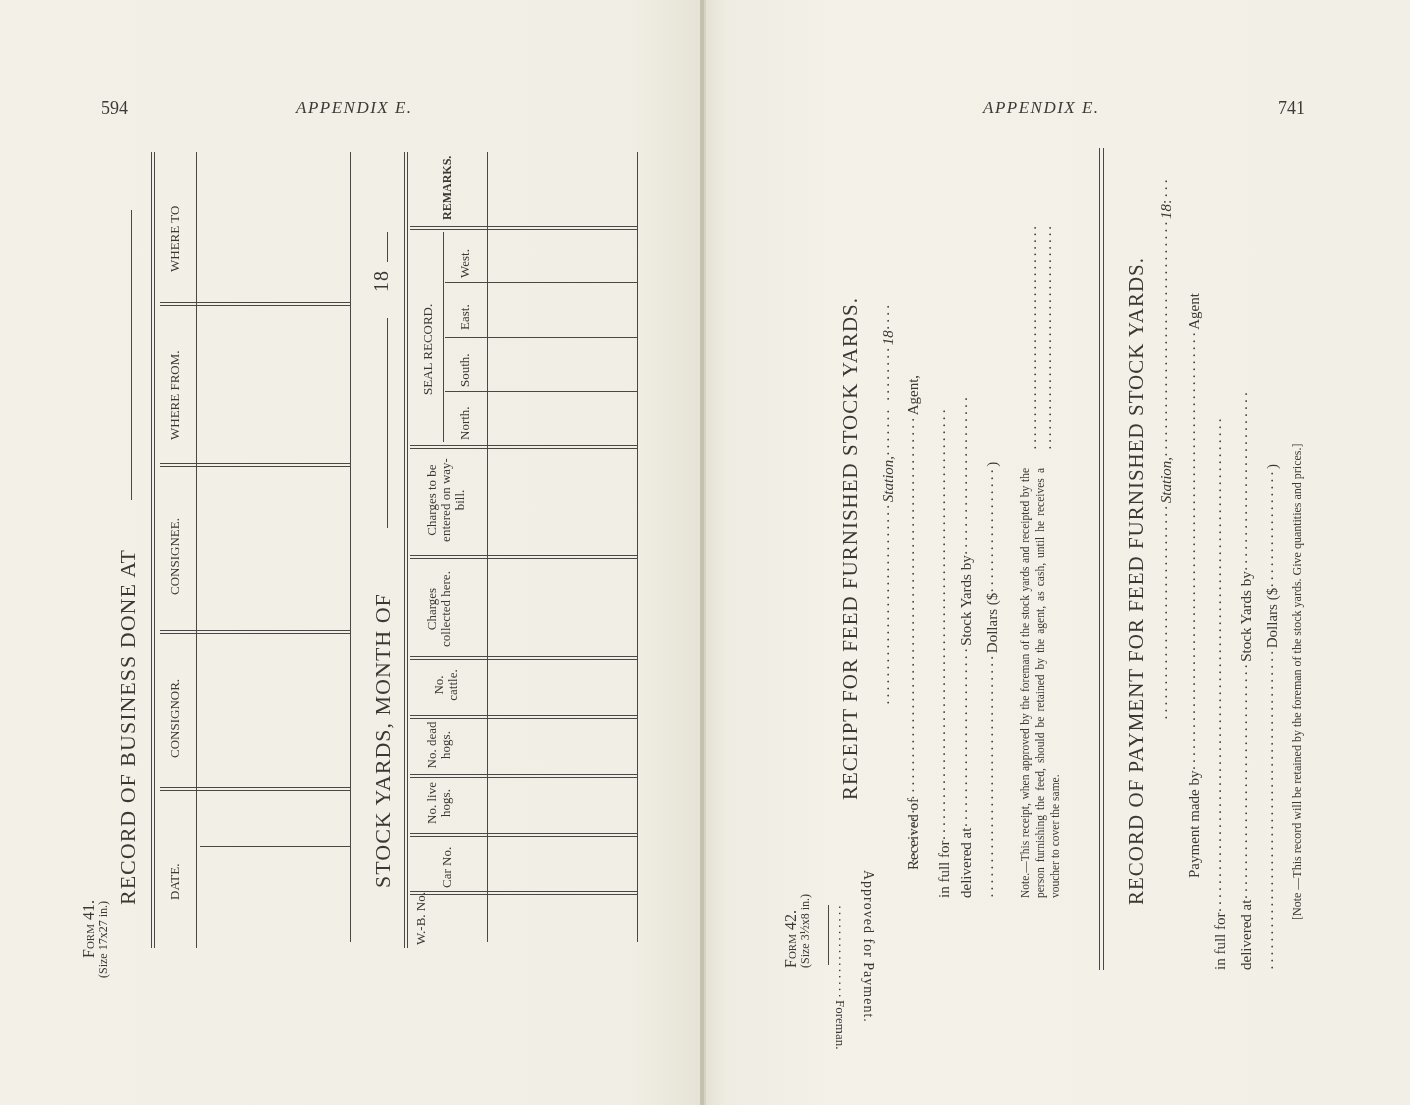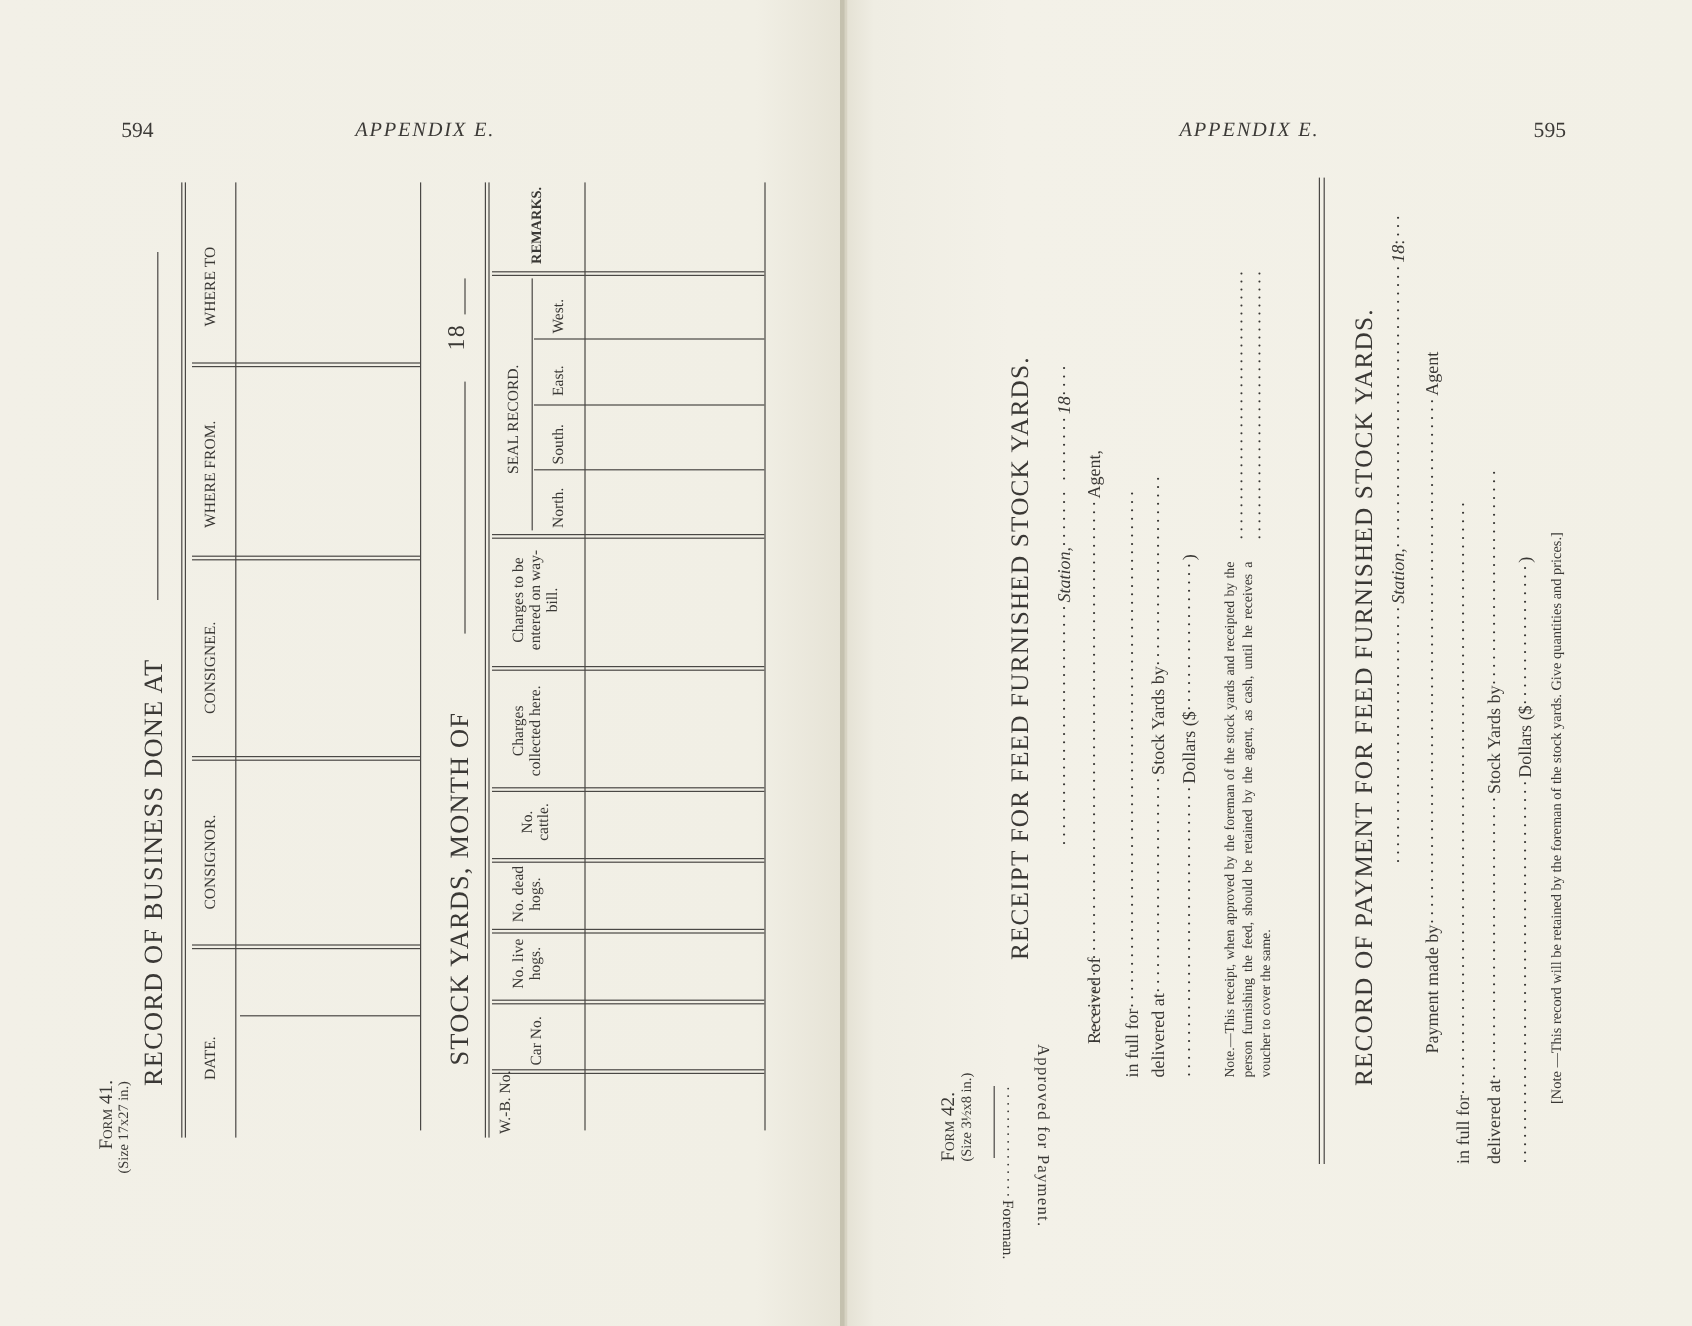--- a/index.html
+++ b/index.html
@@ -116,21 +116,21 @@
 <div class="rot colhead" style="left:425px; top:650px; width:82px; white-space:normal;">Charges collected here.</div>
 <div class="rot colhead" style="left:425px; top:550px; width:100px; white-space:normal;">Charges to be entered on way-bill.</div>
 <div class="rot colhead" style="left:421px; top:395px;">SEAL RECORD.</div>
 <div class="rot colhead sans-b" style="left:440px; top:220px; font-size:12px;">REMARKS.</div>
 <div class="rot colhead" style="left:458px; top:440px;">North.</div>
 <div class="rot colhead" style="left:458px; top:387px;">South.</div>
 <div class="rot colhead" style="left:458px; top:330px;">East.</div>
 <div class="rot colhead" style="left:458px; top:278px;">West.</div>
 
 <div class="runhead ital" style="left:983px;">APPENDIX E.</div>
-<div class="runhead pnum" style="left:1278px;">595</div>
+<div class="runhead pnum" style="left:1278px;">741</div>
 
 <div class="rot serif" style="left:782px; top:968px; font-size:16px;">
   <span class="sc">Form 42.</span>
 </div>
 <div class="rot serif" style="left:798px; top:968px; font-size:12px;">(Size 3½x8 in.)</div>
 
 <div class="lineV" style="left:828px; top:905px; width:1px; height:60px;"></div>
 <div class="rot180 serif" style="left:848px; top:905px; font-size:13px;">
   <span class="dots">···············</span><span>Foreman.</span>
 </div>

